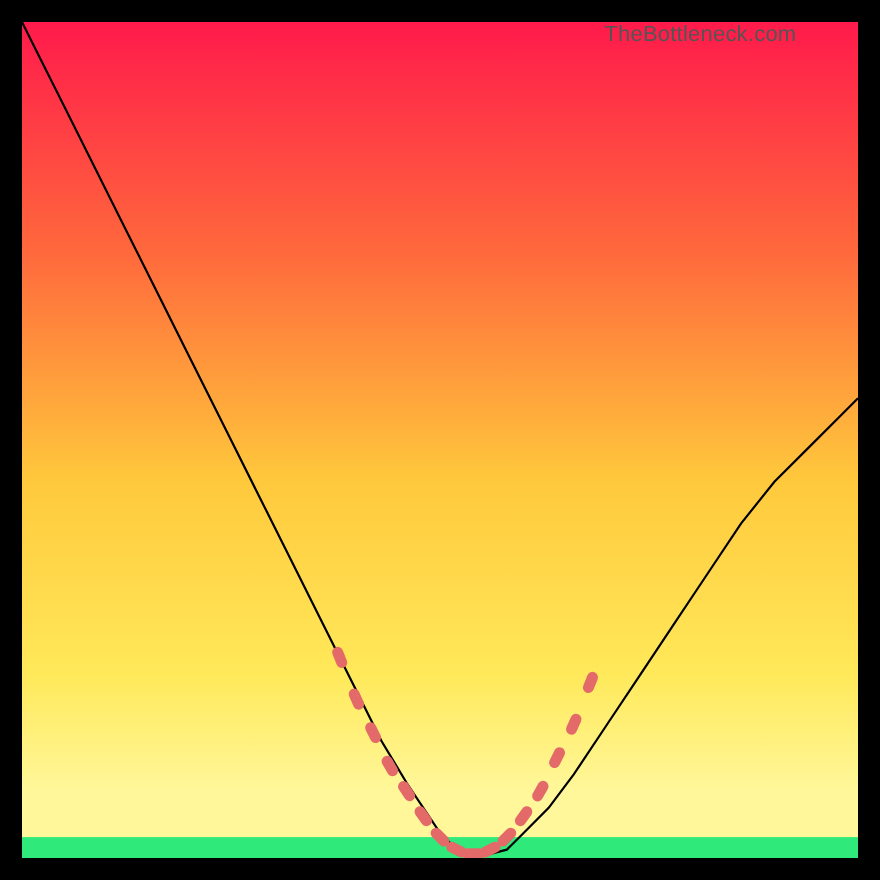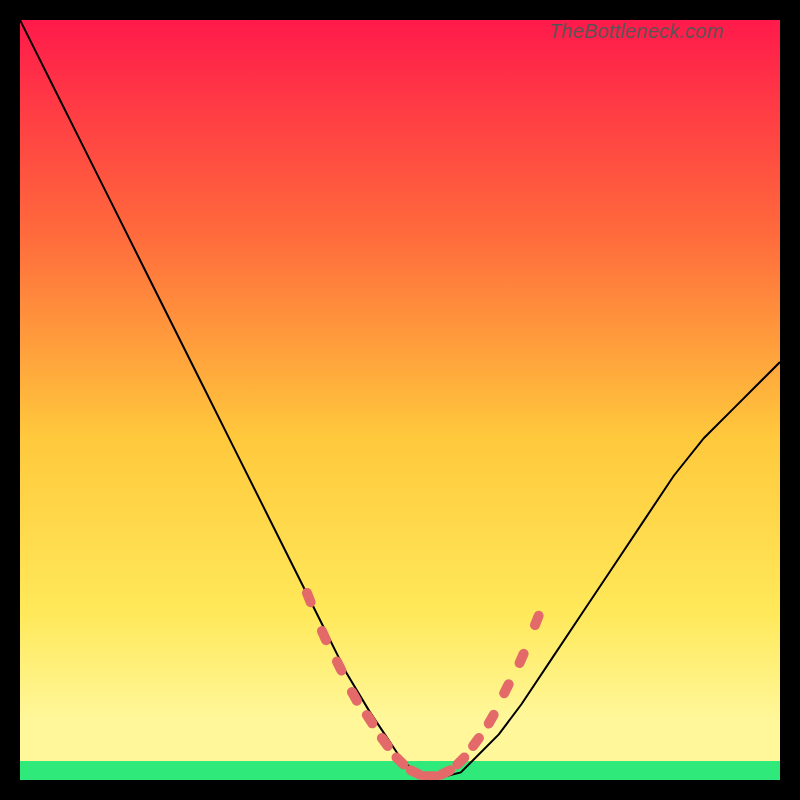--- a/index.html
+++ b/index.html
@@ -11,21 +11,20 @@
     overflow: hidden;
     font-family: Arial, Helvetica, sans-serif;
   }
   .frame {
     position: absolute;
     left: 20px;
     top: 20px;
     width: 708px;
     height: 760px;
     background: #7dd3fc;
-    font-style: italic;
   }
   .plot {
     position: absolute;
     left: 0;
     top: 0;
     width: 760px;
     height: 760px;
   }
   .watermark {
     position: absolute;

